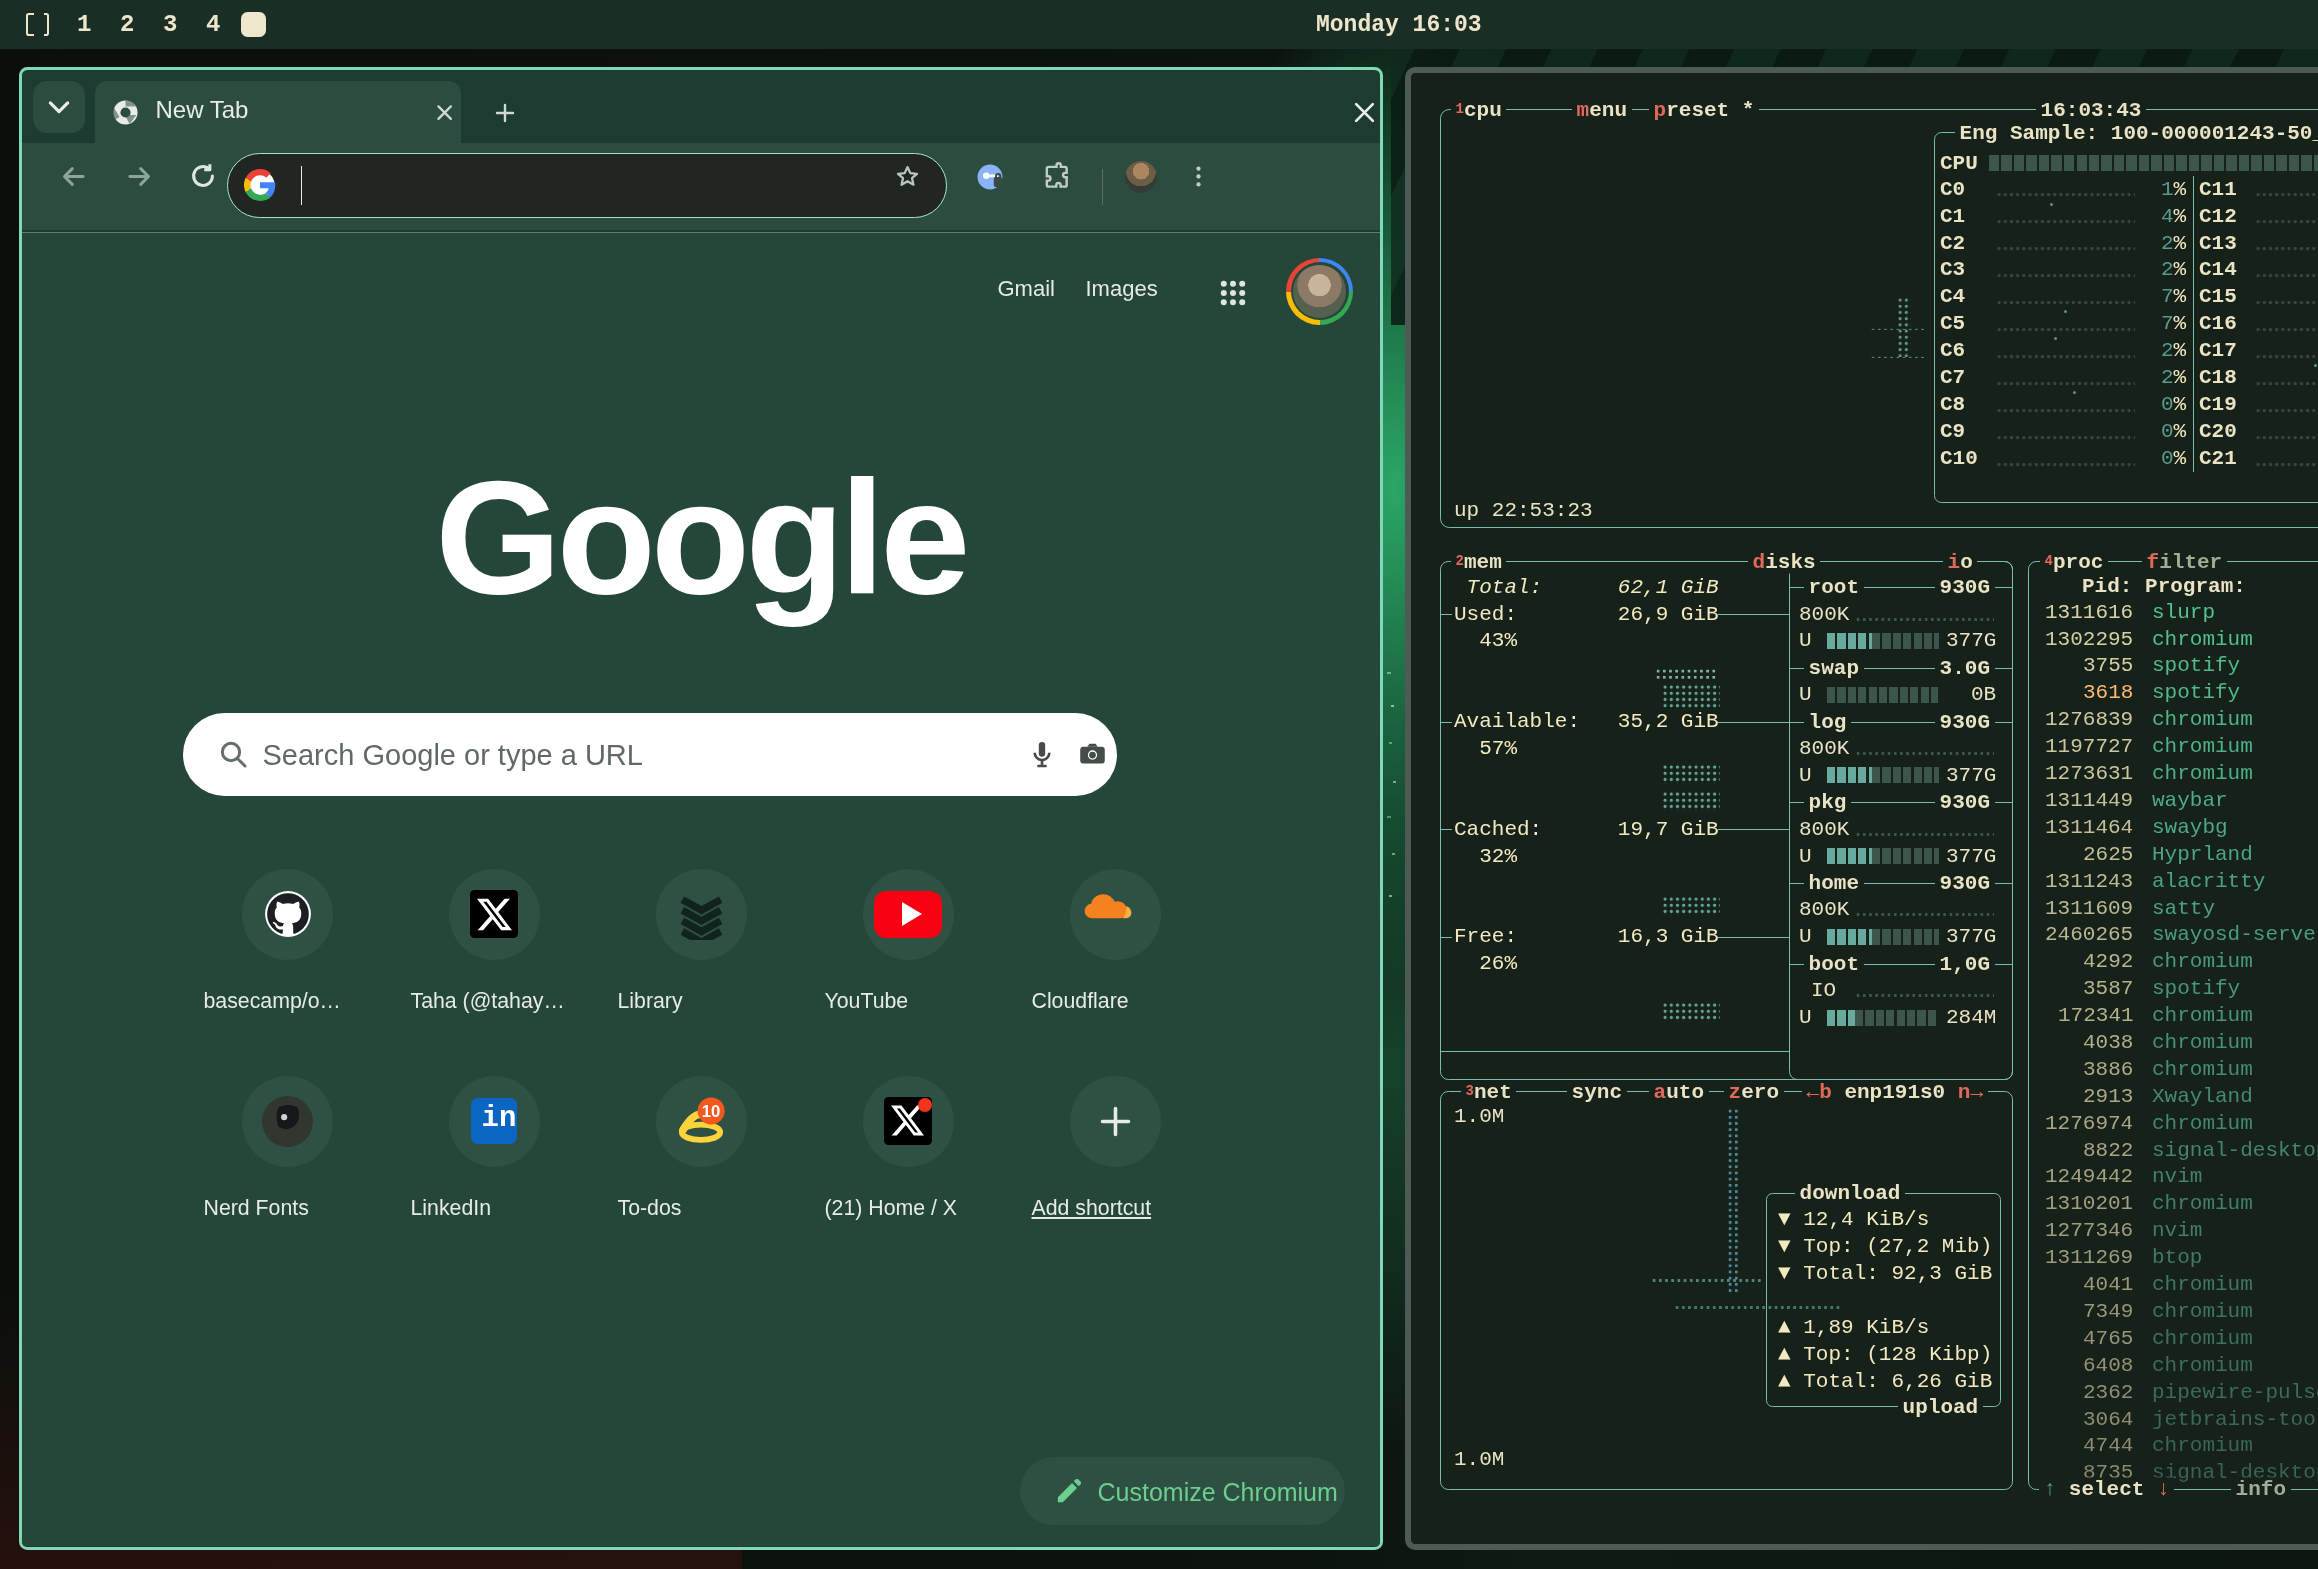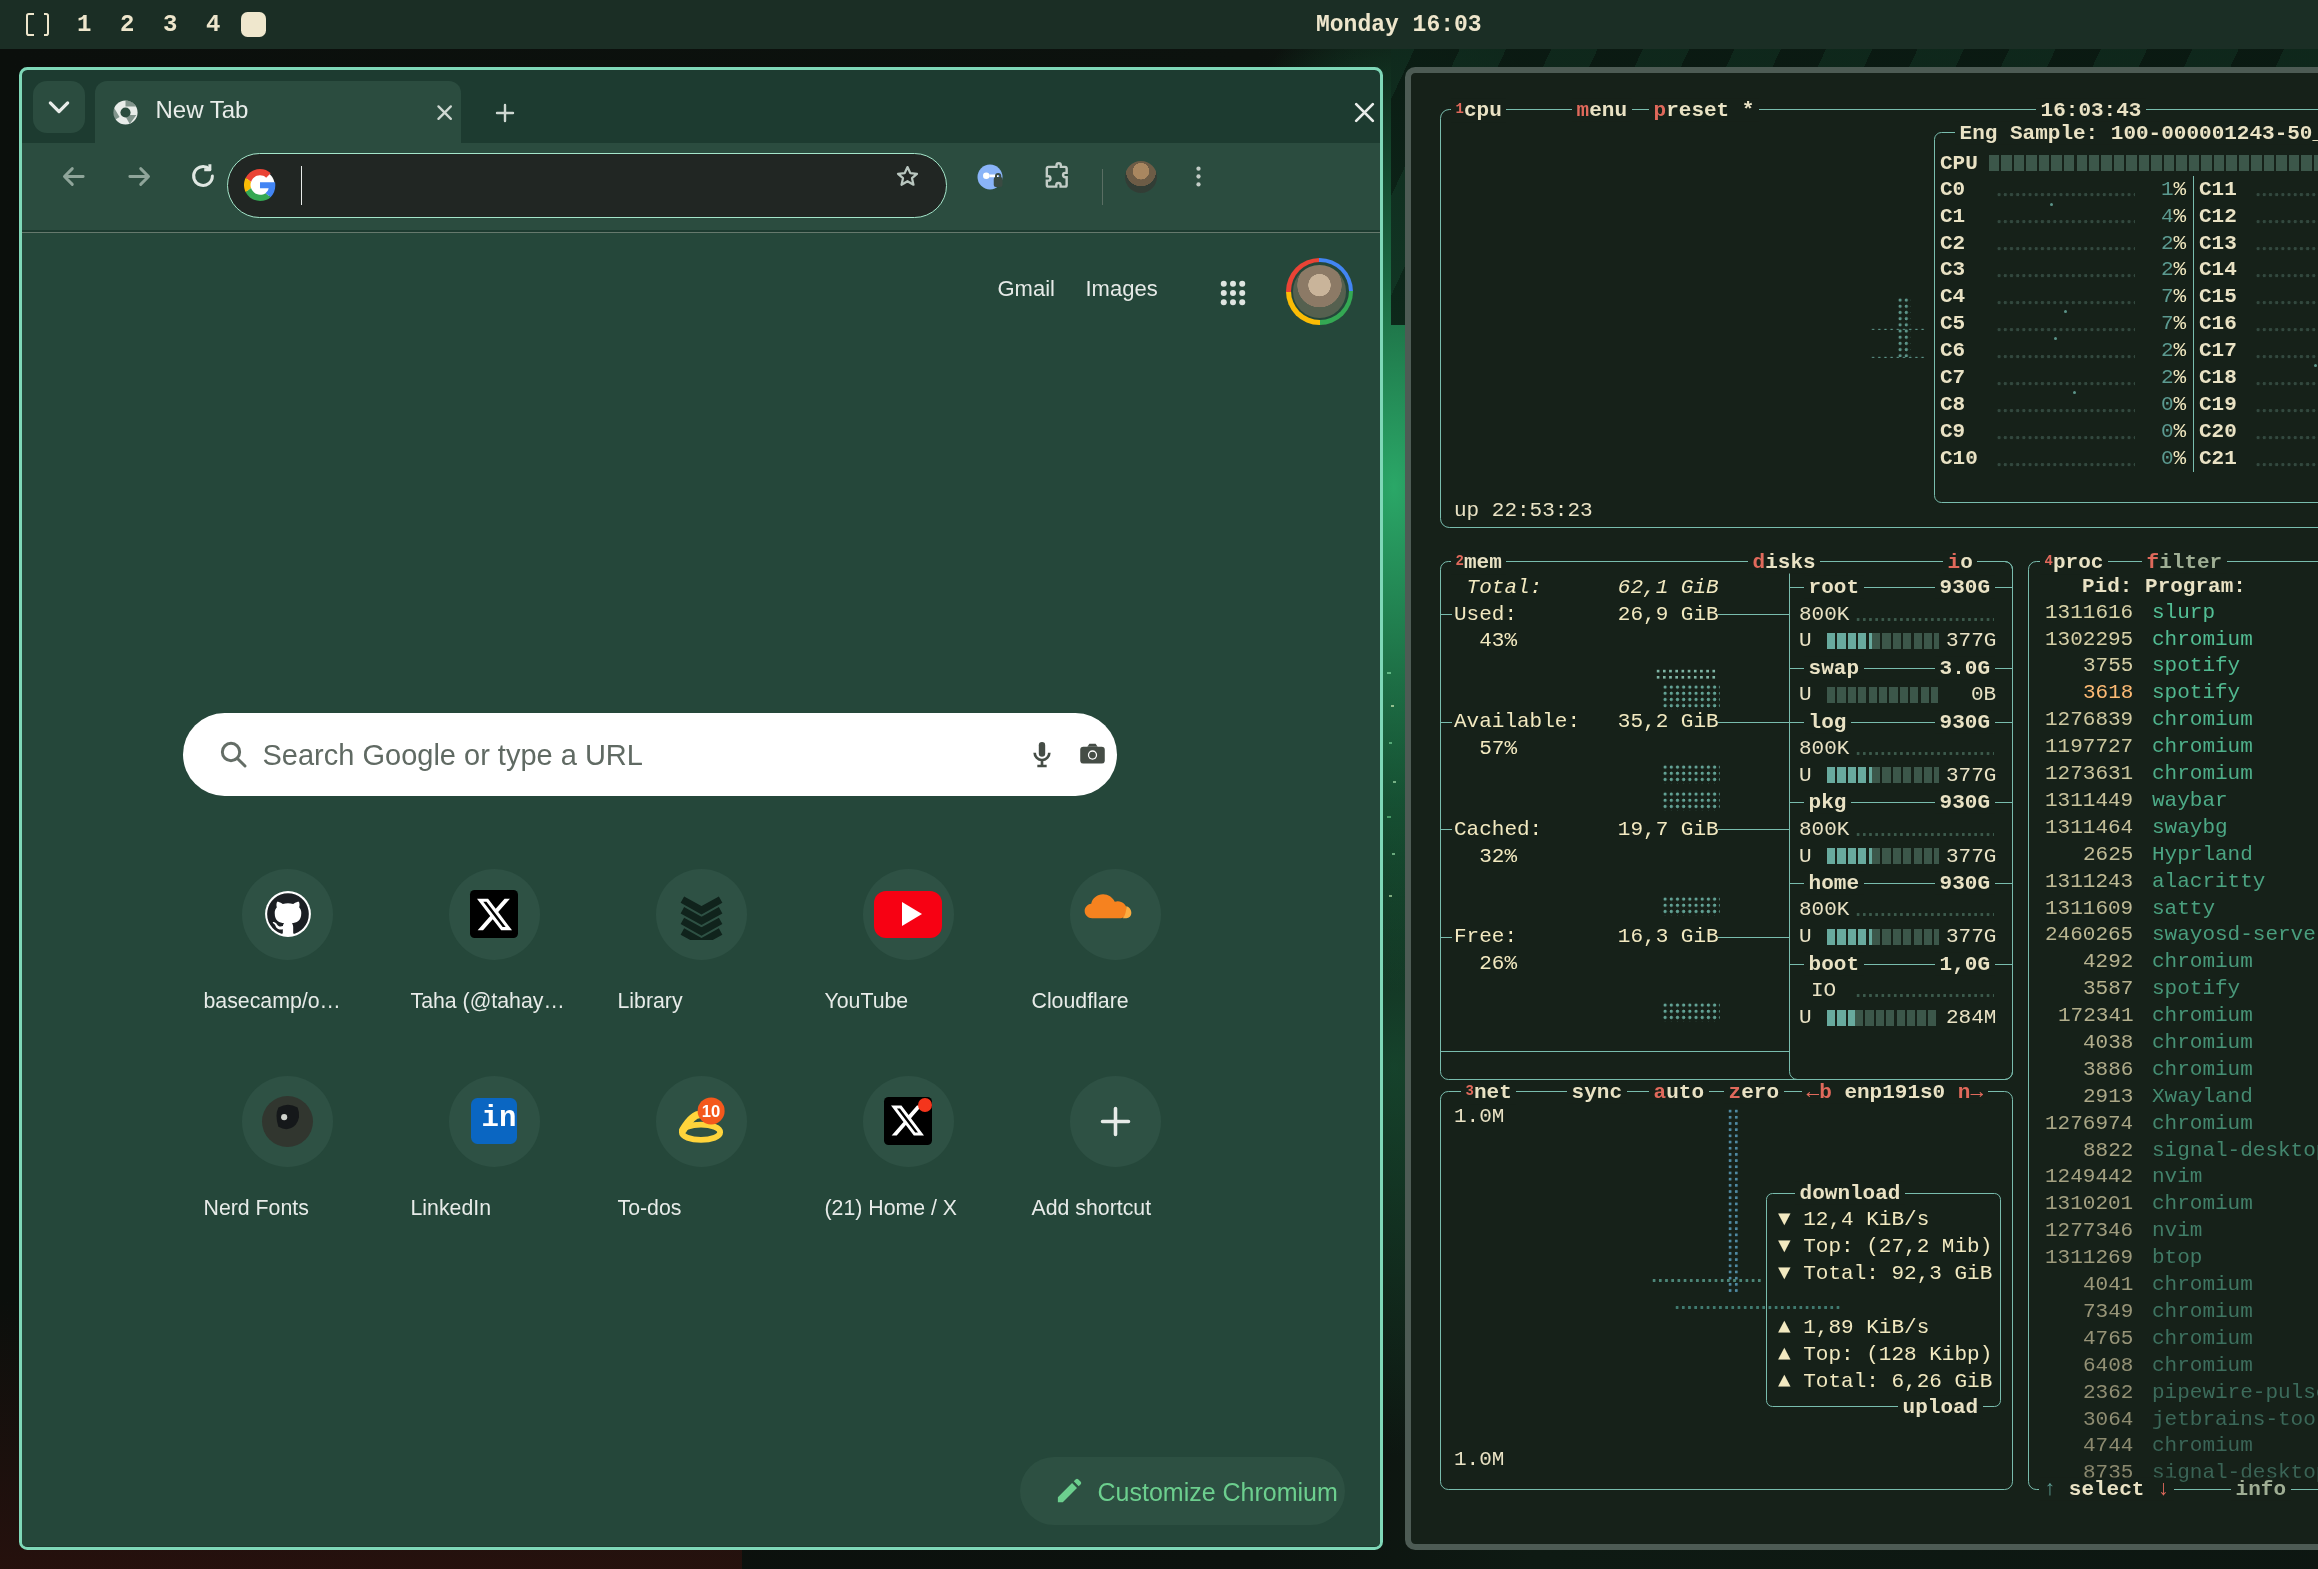--- a/index.html
+++ b/index.html
@@ -132,20 +132,21 @@
         <circle cx="4" cy="12" r="2.6" fill="#dfe5e1"></circle>
         <circle cx="12" cy="12" r="2.6" fill="#dfe5e1"></circle>
         <circle cx="20" cy="12" r="2.6" fill="#dfe5e1"></circle>
         <circle cx="4" cy="20" r="2.6" fill="#dfe5e1"></circle>
         <circle cx="12" cy="20" r="2.6" fill="#dfe5e1"></circle>
         <circle cx="20" cy="20" r="2.6" fill="#dfe5e1"></circle>
       </svg>
 <div class="abs" style="left:1264px;top:24.6px;width:67px;height:67px;border-radius:50%;background:conic-gradient(#4285f4 0 25%,#34a853 25% 50%,#fbbc05 50% 75%,#ea4335 75% 100%);"></div>
 <div class="abs" style="left:1269px;top:29px;width:58px;height:58px;border-radius:50%;background:#25473a;"></div>
 <div class="abs" style="left:1271px;top:32px;width:53px;height:53px;border-radius:50%;background:radial-gradient(circle at 50% 38%,#c9b49a 0 26%,#8c7a66 27% 52%,#55604f 53%);"></div>
+<div class="abs" style="left:0;top:211px;width:1358px;text-align:center;font-size:162px;font-weight:bold;color:#fff;letter-spacing:-4.6px;font-family:'Liberation Sans',sans-serif;">Google</div>
 <div class="abs" style="left:161px;top:480px;width:934px;height:83px;background:#fff;border-radius:43px;"></div>
 <svg class="abs" style="left:195px;top:505px" width="32" height="32" viewBox="0 0 24 24">
         <circle cx="10.5" cy="10.5" r="6.5" fill="none" stroke="#646d66" stroke-width="2.2"></circle>
         <path d="M15.5 15.5 21 21" stroke="#646d66" stroke-width="2.2" stroke-linecap="round"></path>
       </svg>
 <div class="abs" style="left:241px;top:506px;font-size:29px;color:#606a63;">Search Google or type a URL</div>
 <svg class="abs" style="left:1004px;top:505px" width="32" height="32" viewBox="0 0 24 24">
         <rect x="9.6" y="3" width="4.8" height="11" rx="2.4" fill="#454d46"></rect>
         <path d="M6.5 11 a5.5 5.5 0 0 0 11 0" fill="none" stroke="#454d46" stroke-width="2"></path>
         <path d="M12 16.5 V20 M8.5 21 h7" stroke="#454d46" stroke-width="2"></path>
@@ -168,21 +169,21 @@
 <div class="tile" style="left:634px;top:843px;"></div>
 <div class="tlabel" style="left:596px;top:756px;">Library</div>
 <div class="tlabel" style="left:596px;top:963px;">To-dos</div>
 <div class="tile" style="left:841px;top:636px;"></div>
 <div class="tile" style="left:841px;top:843px;"></div>
 <div class="tlabel" style="left:803px;top:756px;">YouTube</div>
 <div class="tlabel" style="left:803px;top:963px;">(21) Home / X</div>
 <div class="tile" style="left:1048px;top:636px;"></div>
 <div class="tile" style="left:1048px;top:843px;"></div>
 <div class="tlabel" style="left:1010px;top:756px;">Cloudflare</div>
-<div class="tlabel" style="left:1010px;top:963px;">Add shortcut</div>
+<div class="tlabel" style="left:1010px;top:963px;text-decoration:underline;">Add shortcut</div>
 <svg class="abs" style="left:241px;top:656px" width="50" height="50" viewBox="0 0 24 24">
         <circle cx="12" cy="12" r="11" fill="#fff"></circle>
         <path fill="#1b1f23" d="M12 2a10 10 0 0 0-3.16 19.49c.5.09.68-.22.68-.48v-1.7c-2.78.6-3.37-1.34-3.37-1.34-.45-1.16-1.11-1.47-1.11-1.47-.91-.62.07-.61.07-.61 1 .07 1.53 1.03 1.53 1.03.9 1.52 2.34 1.08 2.91.83.09-.65.35-1.09.63-1.34-2.22-.25-4.56-1.11-4.56-4.94 0-1.09.39-1.98 1.03-2.68-.1-.25-.45-1.27.1-2.64 0 0 .84-.27 2.75 1.02a9.56 9.56 0 0 1 5 0c1.91-1.29 2.75-1.02 2.75-1.02.55 1.37.2 2.39.1 2.64.64.7 1.03 1.59 1.03 2.68 0 3.84-2.34 4.68-4.57 4.93.36.31.68.92.68 1.85V21c0 .27.18.58.69.48A10 10 0 0 0 12 2z"></path>
       </svg>
 <div class="abs" style="left:448px;top:657px;width:48px;height:48px;background:#000;border-radius:4.6px;"></div>
 <svg class="abs" style="left:455px;top:664px" width="35" height="35" viewBox="0 0 24 24">
         <path fill="#fff" d="M18.9 1.15h3.68l-8.04 9.19L24 22.85h-7.41l-5.8-7.58-6.64 7.58H.47l8.6-9.83L0 1.15h7.59l5.24 6.93zm-1.29 19.5h2.04L6.49 3.24H4.3z"></path>
       </svg>
 <svg class="abs" style="left:654px;top:656px" width="51" height="51" viewBox="0 0 24 24">
         <g transform="translate(0,1)">

